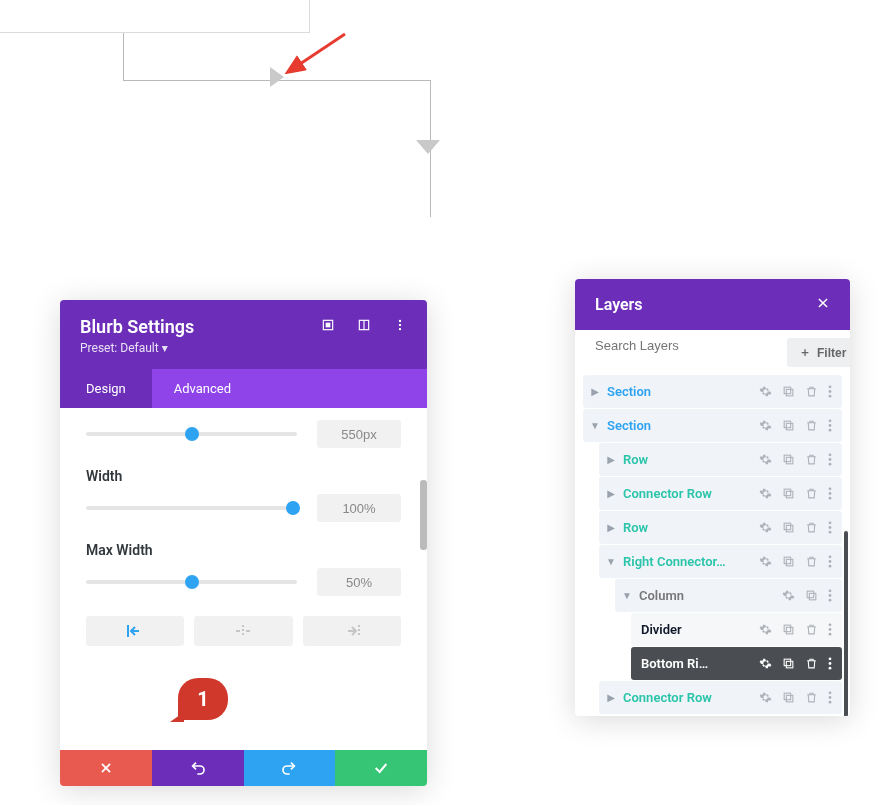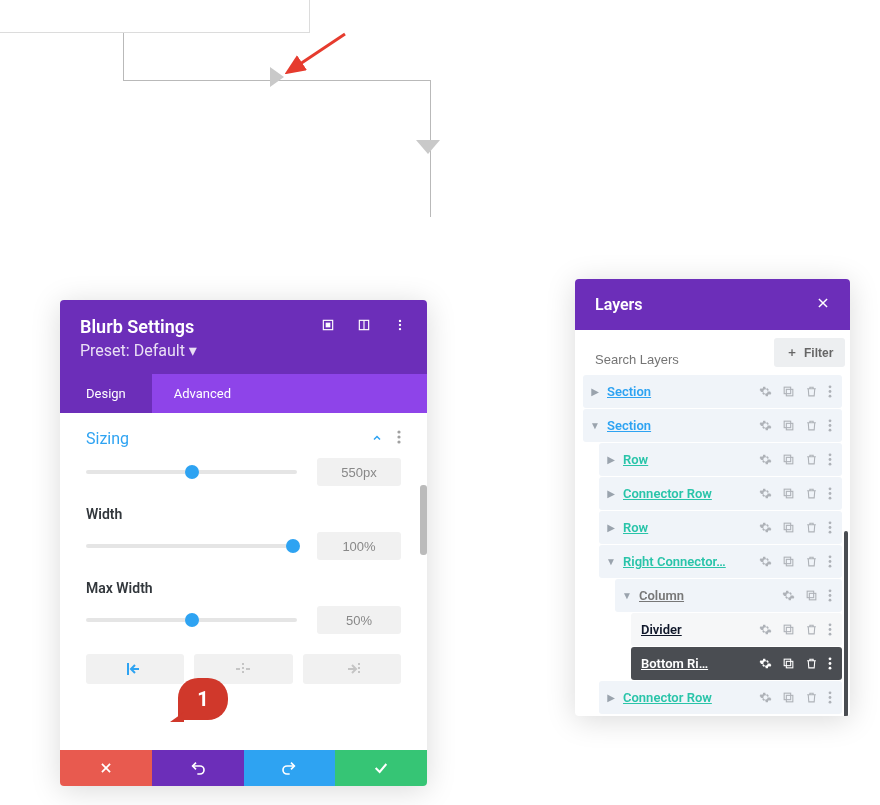--- a/index.html
+++ b/index.html
@@ -35,21 +35,21 @@
     position: absolute; left: 60px; top: 300px; width: 367px; height: 486px;
     border-radius: 4px; overflow: hidden; box-shadow: 0 4px 30px rgba(0,0,0,0.15);
     background: #fff; display:flex; flex-direction:column;
   }
   .settings-header {
     background: #6c2eb9; color: #fff; padding: 16px 20px 14px;
   }
   .settings-header-top { display:flex; justify-content:space-between; align-items:center; }
   .settings-title { font-size: 18px; font-weight: 600; }
   .header-icons { display:flex; gap: 22px; align-items:center; }
-  .settings-preset { font-size: 16px; opacity: 0.85; margin-top: 4px; }
+  .settings-preset { font-size: 12px; opacity: 0.85; margin-top: 4px; }
   .tabs { display:flex; background: #8e44e9; color: #fff; }
   .tab { flex: 0 0 auto; padding: 12px 22px; font-size: 13px; cursor: pointer; }
   .tab.active { background: #6c2eb9; }
   .tab.content { padding-left: 24px; padding-right: 24px;}
   .tab.design { padding-left: 26px; padding-right: 26px;}
   .body-area { flex:1; overflow:auto; padding: 12px 26px 0 26px; position:relative; }
   .section-header { display:flex; justify-content:space-between; align-items:center; color:#2ea3f2; font-size:16px; padding: 4px 0 10px; }
   .section-header .right-ico { display:flex; gap:14px; color:#a0a0a0; }
   .field { margin-bottom: 20px; }
   .field-label { color:#32373c; font-size:14px; font-weight:600; margin-bottom:10px; }
@@ -86,26 +86,26 @@
   }
 
   
   .layers-panel {
     position:absolute; left:575px; top:279px; width:275px; height:437px;
     background:#fff; border-radius:4px; box-shadow:0 4px 30px rgba(0,0,0,0.15);
     display:flex; flex-direction:column; overflow:hidden;
   }
   .layers-header { background:#6c2eb9; color:#fff; height:51px; display:flex; align-items:center; justify-content:space-between; padding:0 20px; }
   .layers-title { font-size:16px; font-weight:600; }
-  .layers-toolbar { display:flex; align-items:flex-end; padding:8px 8px 8px 20px; gap:3px; }
+  .layers-toolbar { display:flex; align-items:flex-start; padding:8px 8px 8px 20px; gap:16px; }
   .search-input { flex:1; border:none; outline:none; font-size:13px; color:#888; background:transparent; }
   .filter-btn { background:#edeff1; border:none; border-radius:3px; padding:6px 12px; font-size:12px; font-weight:600; color:#666; display:flex; align-items:center; gap:6px; cursor:pointer; }
   .layers-body { flex:1; overflow:auto; position:relative; }
   .layer-row { display:flex; align-items:center; height:33px; font-size:13px; border-radius:3px; margin:0 8px 0 0; }
-  .layer-label { flex:1; white-space:nowrap; overflow:hidden; text-overflow:ellipsis; padding:0 4px; font-weight:600;text-decoration:underline;}
+  .layer-label { flex:1; white-space:nowrap; overflow:hidden; text-overflow:ellipsis; padding:0 4px; font-weight:600;}
   .layer-actions { display:flex; align-items:center; gap:10px; padding-right:10px; color:#aeb2b8; }
   .layer-actions svg { display:block; }
   .row-section { background:#f0f4f9; color:#2ea3f2; margin-left:8px; padding-left:6px;}
   .row-row     { background:#f0f4f9; color:#29c4a9; margin-left:24px; padding-left:4px;}
   .row-col     { background:#f0f4f9; color:#777; margin-left:40px; padding-left:4px;}
   .row-mod     { background:#f6f7f8; color:#0f172a; margin-left:56px; padding-left:6px;}
   .row-mod.active { background:#4a4d52; color:#fff; }
   .row-mod.active .layer-actions { color:#fff; }
   .layer-indent-caret { width:16px; text-align:center; color:#bbb; font-size:10px;}
   .layers-body > .layer-row { margin-bottom:1px; }
@@ -156,33 +156,20 @@
     </div>
     <div class="settings-preset">Preset: Default ▾</div>
   </div>
 
   <div class="tabs">
     <div class="tab design active">Design</div>
     <div class="tab">Advanced</div>
   </div>
 
   <div class="body-area">
-    <div class="section-header">
-      <span>Sizing</span>
-      <span class="right-ico">
-        <span><svg width="12" height="12" viewBox="0 0 24 24" fill="none" stroke="#2ea3f2" stroke-width="3">
-              <polyline points="6 15 12 9 18 15"></polyline>
-            </svg></span>
-        <span><svg width="4" height="14" viewBox="0 0 4 14" fill="#a0a0a0">
-              <circle cx="2" cy="2" r="1.6"></circle>
-              <circle cx="2" cy="7" r="1.6"></circle>
-              <circle cx="2" cy="12" r="1.6"></circle>
-            </svg></span>
-      </span>
-    </div>
 
     <div class="field">
       <div class="slider-row">
         <div class="slider-track">
           <div class="slider-handle" style="left:50%"></div>
         </div>
         <input class="slider-value" value="550px" style="">
       </div>
     </div>
 

